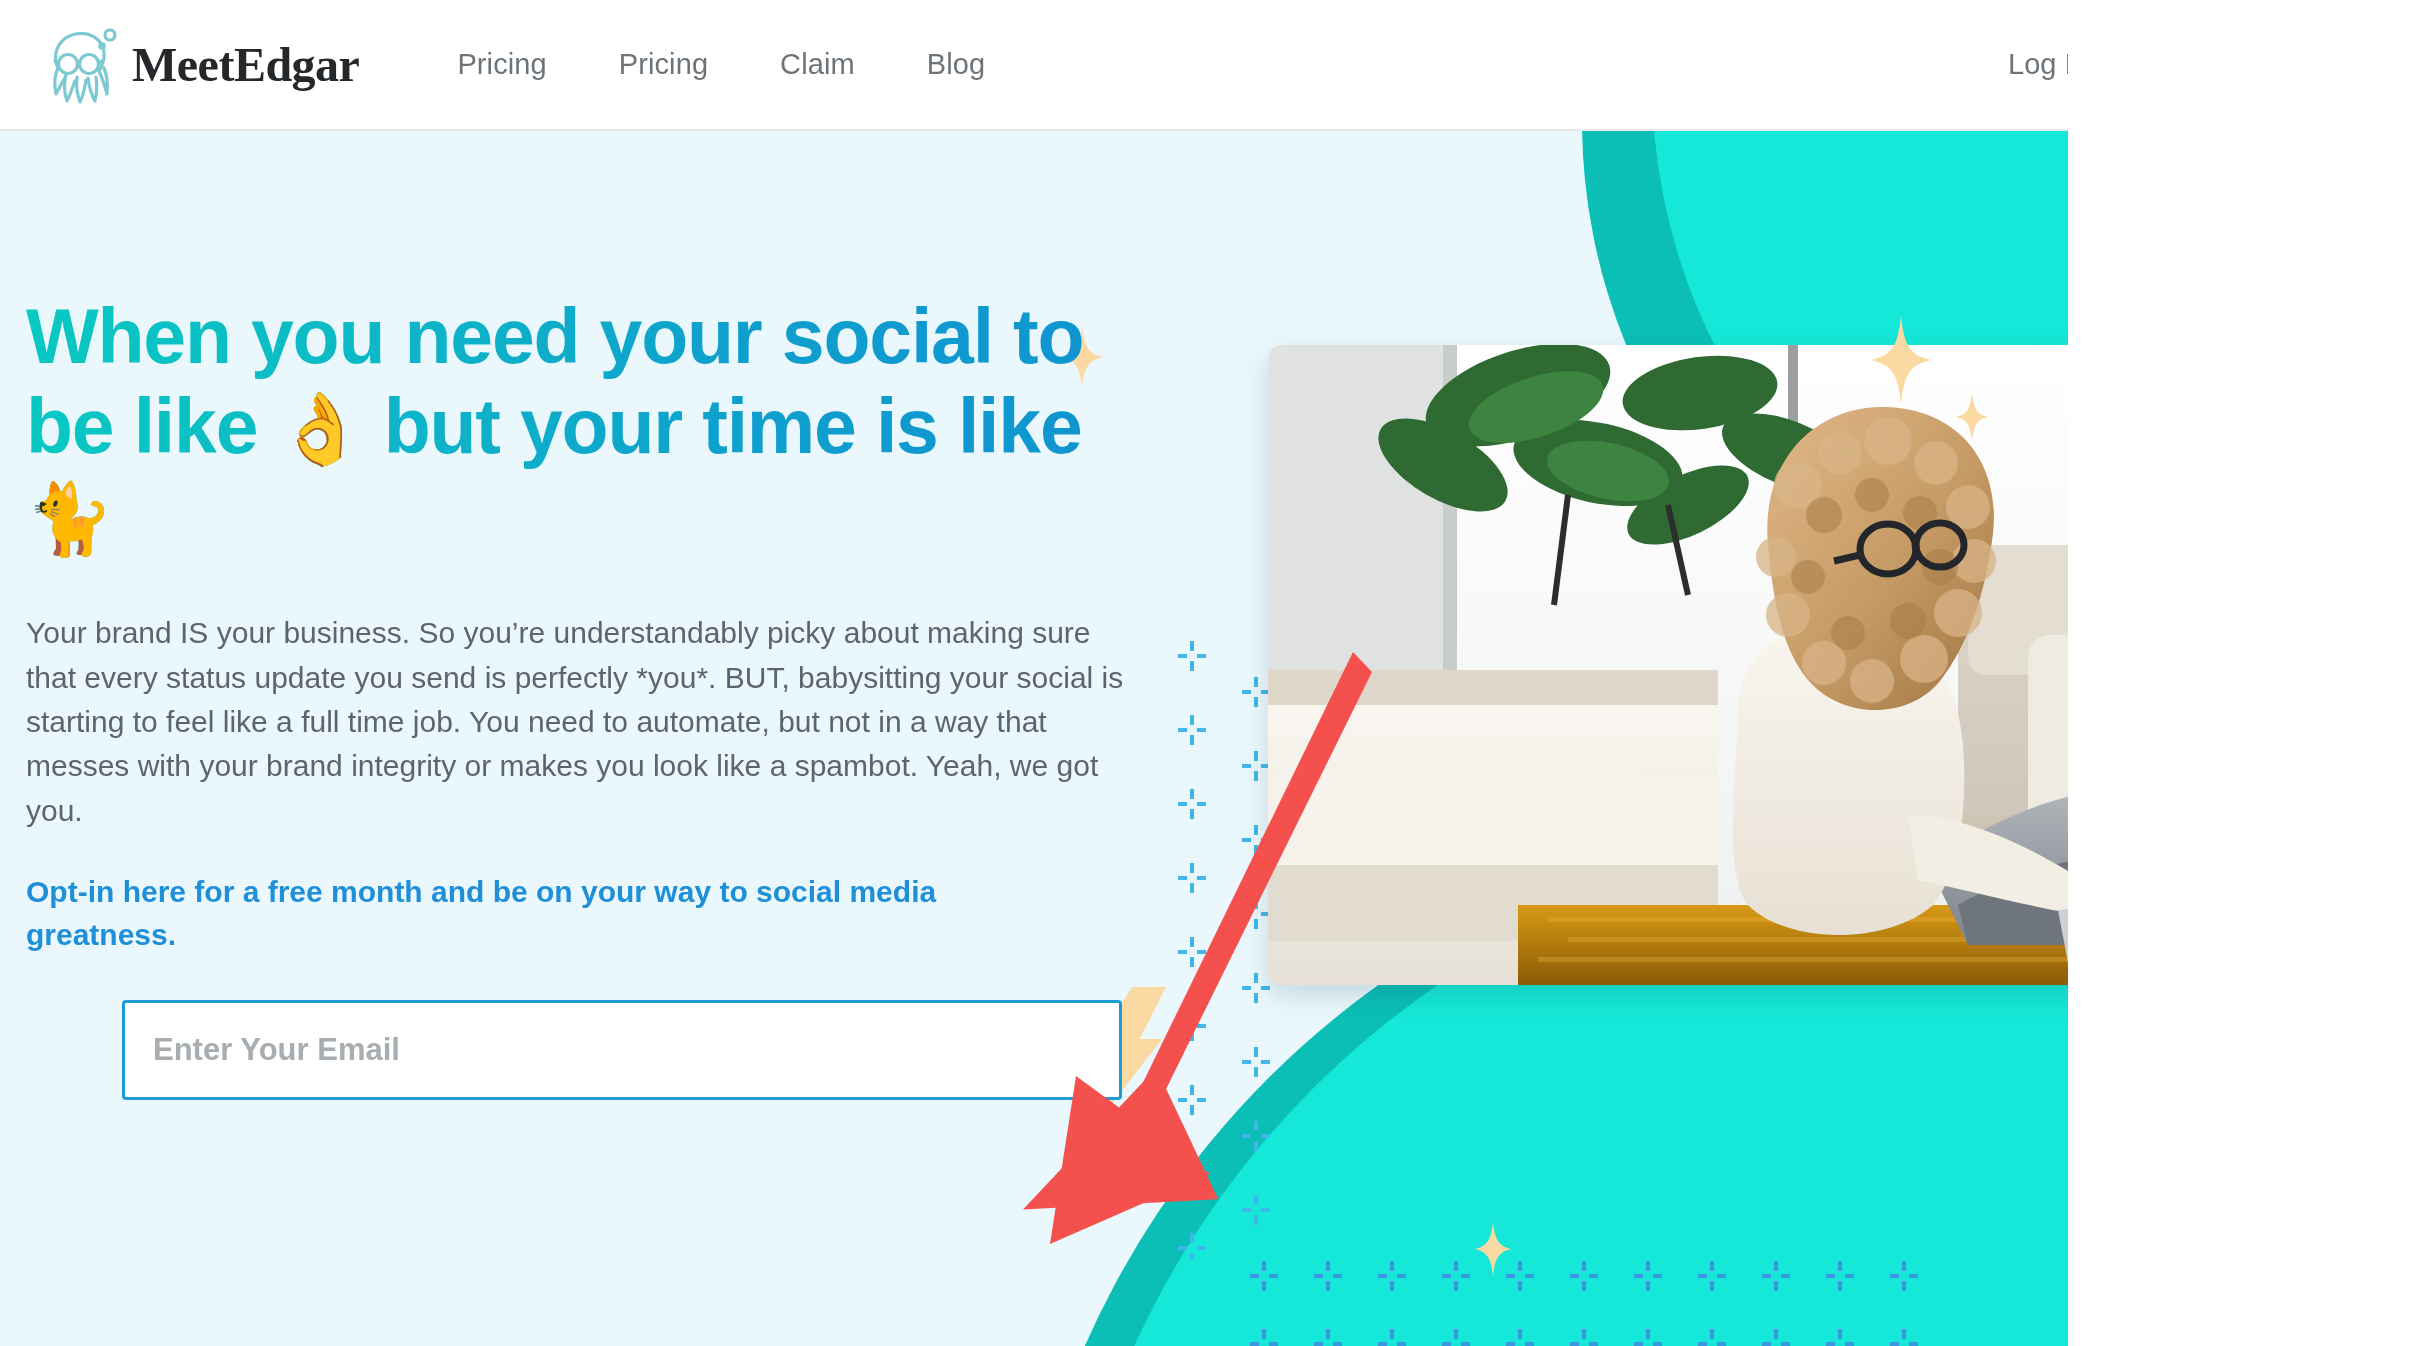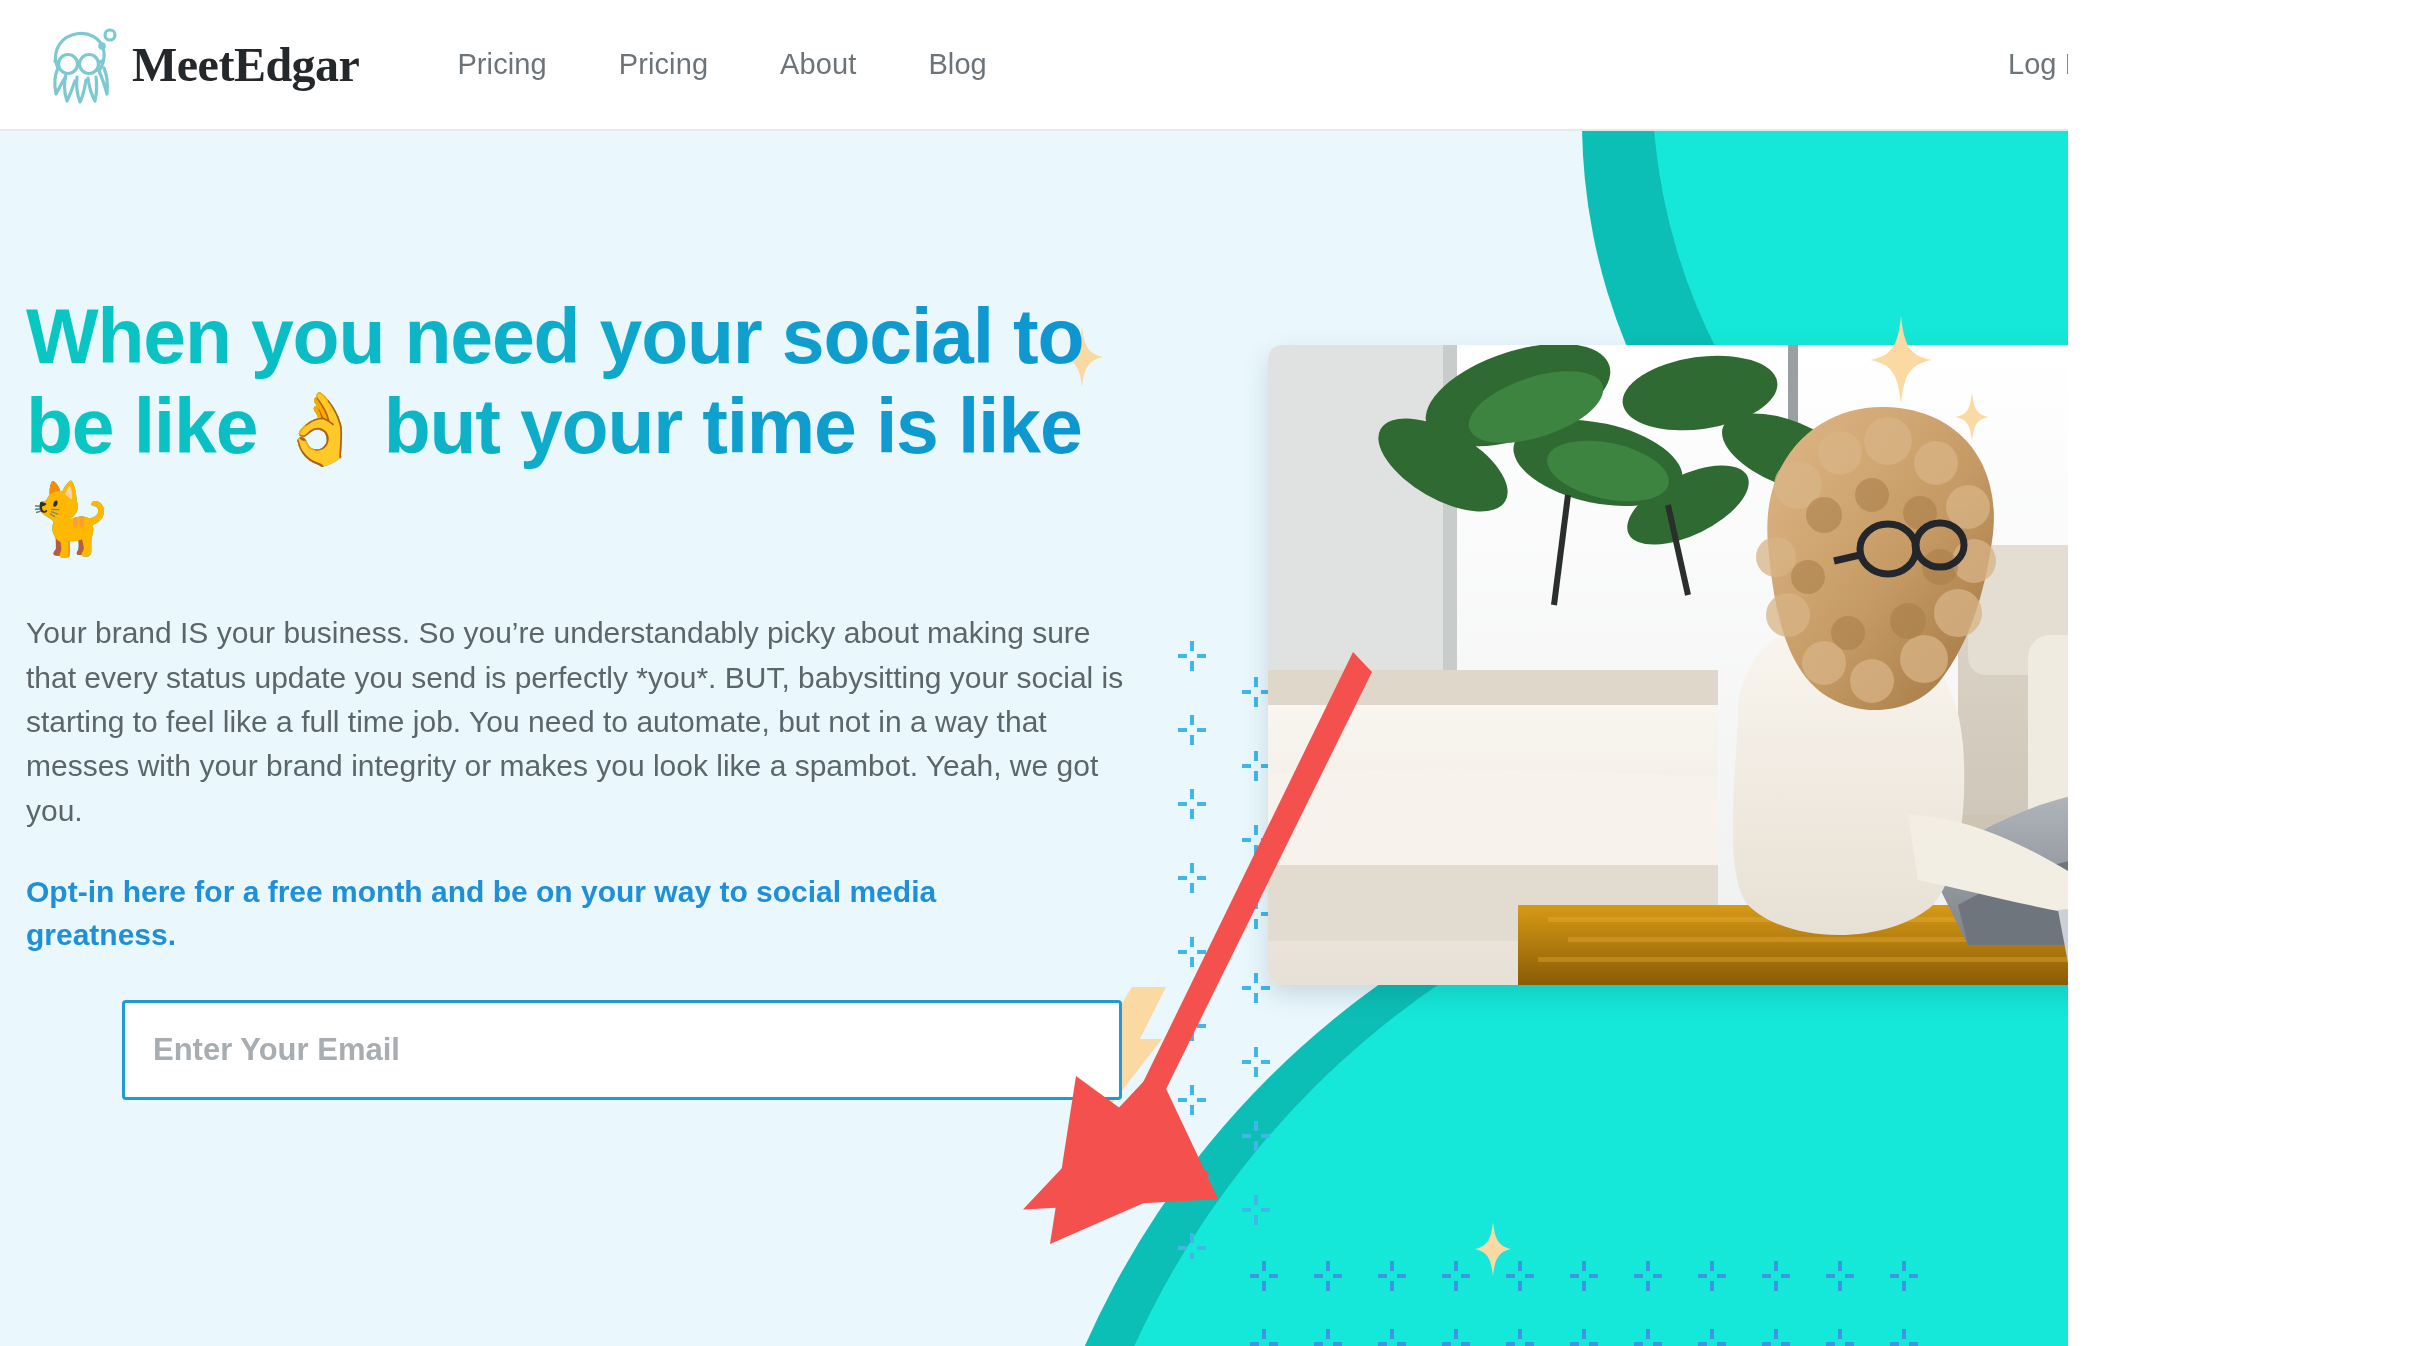--- a/index.html
+++ b/index.html
@@ -273,21 +273,21 @@
             <circle cx="58" cy="24" r="2.2"></circle>
           </g>
         </svg>
       </span>
       <span class="logo-text">MeetEdgar</span>
     </div>
 
     <nav class="nav">
       <span class="nav-item">Pricing</span>
       <span class="nav-item">Pricing</span>
-      <span class="nav-item">About</span>
+      <span class="nav-item">Claim</span>
       <span class="nav-item">Blog</span>
     </nav>
 
     <div class="header-right">
       <span class="login-link">Log In</span>
       <button class="signup-btn">Sign Up</button>
     </div>
   </div>
 
   <div class="hero">

